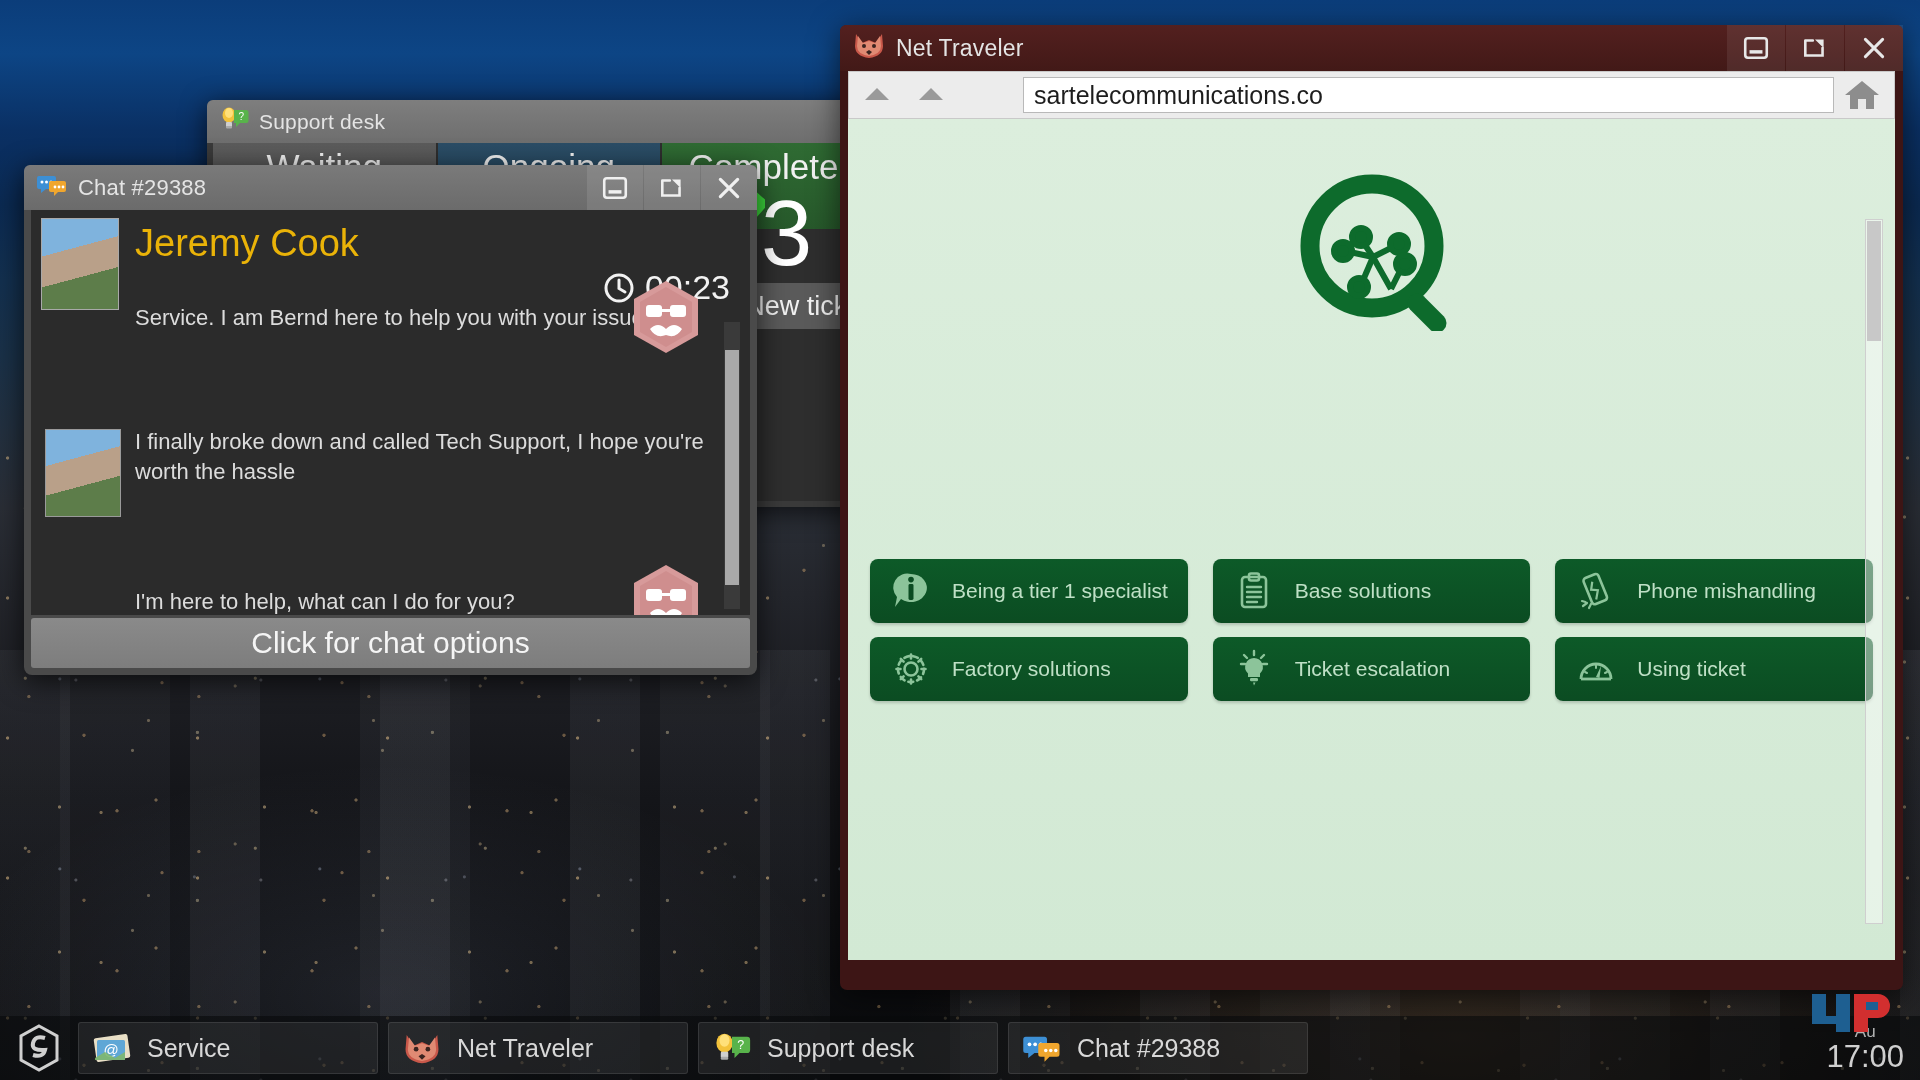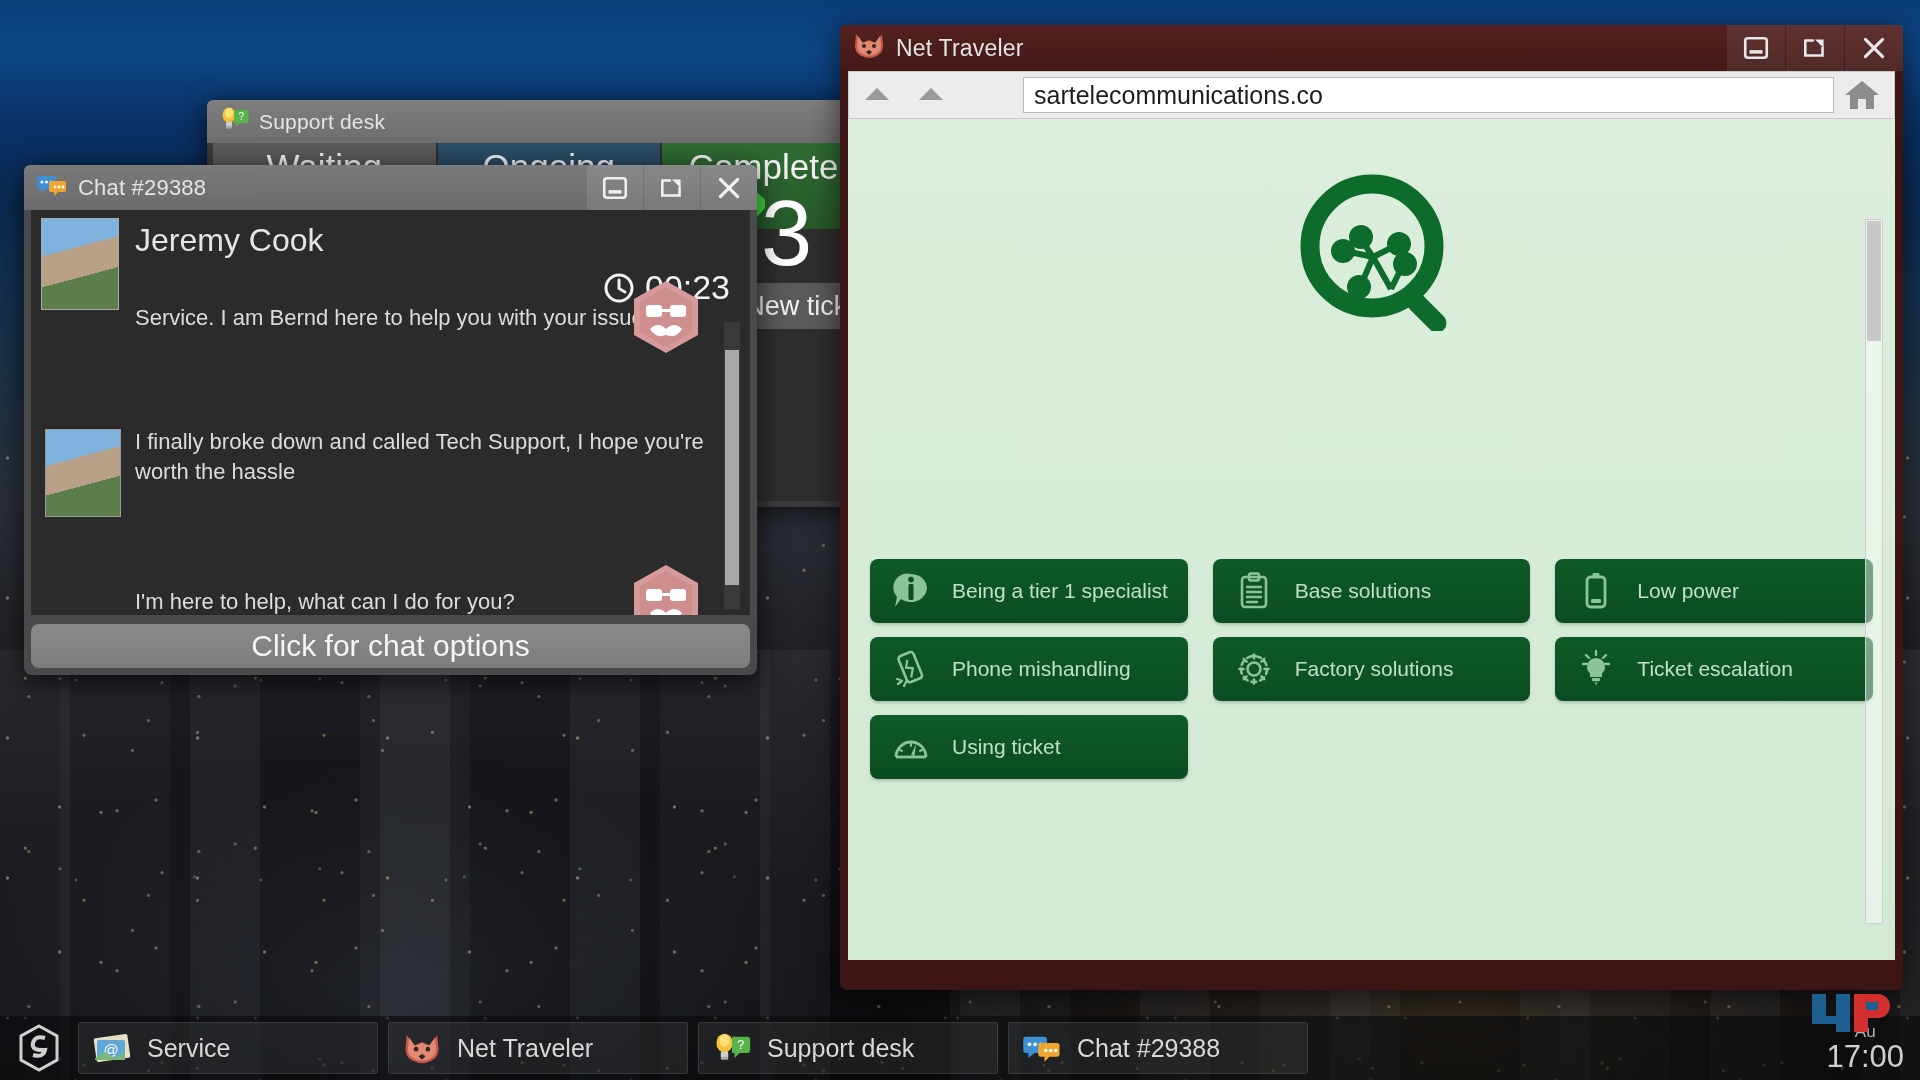--- a/index.html
+++ b/index.html
@@ -142,37 +142,37 @@
   
   #chat-win { left: 24px; top: 165px; width: 733px; height: 510px;
     background: #4a4a4a; box-shadow: 0 6px 28px rgba(0,0,0,.7); border-radius:8px; }
   #chat-win .win-bar { background: linear-gradient(180deg,#7a7a7a,#6b6b6b); height:45px; font-size:22px; }
   #chat-win .wbtn { background: rgba(255,255,255,.10); margin-left:1px; }
   .chat-body { position:absolute; left:7px; right:7px; top:45px; bottom:60px;
     background:#2b2b2b; overflow:hidden; }
   .chat-header { position:relative; height: 105px; background:#2b2b2b; }
   .chat-header .cavatar { position:absolute; left:10px; top:8px; width:78px; height:92px;
     border:1px solid #a9a9a9; background-size:cover; background-position:center; }
-  .chat-header .cname { position:absolute; left:104px; top:12px; font-size:32px; color:#e5e5e5; }
+  .chat-header .cname { position:absolute; left:104px; top:12px; font-size:38px; color:#eab308; }
   .chat-timer { position:absolute; right:20px; top:58px; display:flex; align-items:center; gap:10px;
     font-size:34px; color:#f2f2f2; }
   .chat-scrollarea { position:absolute; left:0; right:0; top:105px; bottom:0; }
   .msg { position:relative; padding: 0 44px 0 104px; min-height: 96px; }
   .msg .mavatar { position:absolute; left:14px; top:4px; width:76px; height:88px;
     border:1px solid #9a9a9a; background-size:cover; background-position:center; }
   .msg .mtext { font-size: 22px; color:#dcdcdc; line-height: 30px; padding-top: 2px; }
   .msg.agent .mtext { color:#dcdcdc; }
   .msg .magent { position:absolute; right: 46px; top: 2px; width: 76px; height: 76px; }
   .chat-vscroll { position:absolute; right: 10px; top: 112px; bottom: 6px; width: 16px;
     background:#3a3a3a; }
   .chat-vscroll .thumb { position:absolute; left:1px; right:1px; top:28px; bottom:24px;
     background:#a9a9a9; cursor:grab; }
   .chat-options {
-    position:absolute; left:7px; right:7px; bottom:7px; height: 44px;
-    background: linear-gradient(180deg,#8a8a8a,#7d7d7d); border-radius:8px;
+    position:absolute; left:7px; right:7px; bottom:7px; height: 50px;
+    background: linear-gradient(180deg,#8a8a8a,#7d7d7d); border-radius:3px;
     display:flex; align-items:center; justify-content:center;
     font-size: 30px; color:#f5f5f5; cursor:pointer;
   }
 
   
   #taskbar { position:absolute; left:0; right:0; bottom:0; height:64px;
     background: rgba(8,9,12,.62); display:flex; align-items:center; }
   #os-logo { width: 78px; height: 100%; display:flex; align-items:center; justify-content:center; cursor:pointer; }
   .tbitem { height: 52px; width: 300px; margin-right: 10px; background: rgba(255,255,255,.08);
     border: 1px solid rgba(255,255,255,.10); border-radius: 3px;
@@ -377,30 +377,20 @@
             <rect x="9" y="7" width="24" height="30" rx="3" fill="none" stroke="#8cc49a" stroke-width="2.6"></rect>
             <rect x="16" y="3.5" width="10" height="7" rx="2" fill="none" stroke="#8cc49a" stroke-width="2.6"></rect>
             <g stroke="#8cc49a" stroke-width="2.4" stroke-linecap="round">
               <path d="M14 17h14M14 22h14M14 27h14M14 32h10"></path>
             </g>
           </svg>
         </span>
         <span class="wlabel">Base solutions</span>
       </div>
 
-      <div class="wiki-btn">
-        <span class="wicon">
-          <svg width="42" height="42" viewBox="0 0 42 42">
-            <rect x="12" y="7" width="18" height="30" rx="3.5" fill="none" stroke="#8cc49a" stroke-width="2.8"></rect>
-            <rect x="17.5" y="3" width="7" height="4.5" rx="1.4" fill="#8cc49a"></rect>
-            <rect x="16" y="29" width="10" height="4" rx="1" fill="#8cc49a"></rect>
-          </svg>
-        </span>
-        <span class="wlabel">Low power</span>
-      </div>
 
       <div class="wiki-btn">
         <span class="wicon">
           <svg width="42" height="42" viewBox="0 0 42 42">
             <g transform="rotate(-22 21 21)">
               <rect x="13" y="5" width="16" height="28" rx="3" fill="none" stroke="#8cc49a" stroke-width="2.6"></rect>
               <path d="M21 11 l-4 7 6 3 -5 8" fill="none" stroke="#8cc49a" stroke-width="2.2"></path>
             </g>
             <g stroke="#8cc49a" stroke-width="2.2" stroke-linecap="round">
               <path d="M8 36 l4-3M14 38 l2-4M7 31 l3.5 1"></path>

